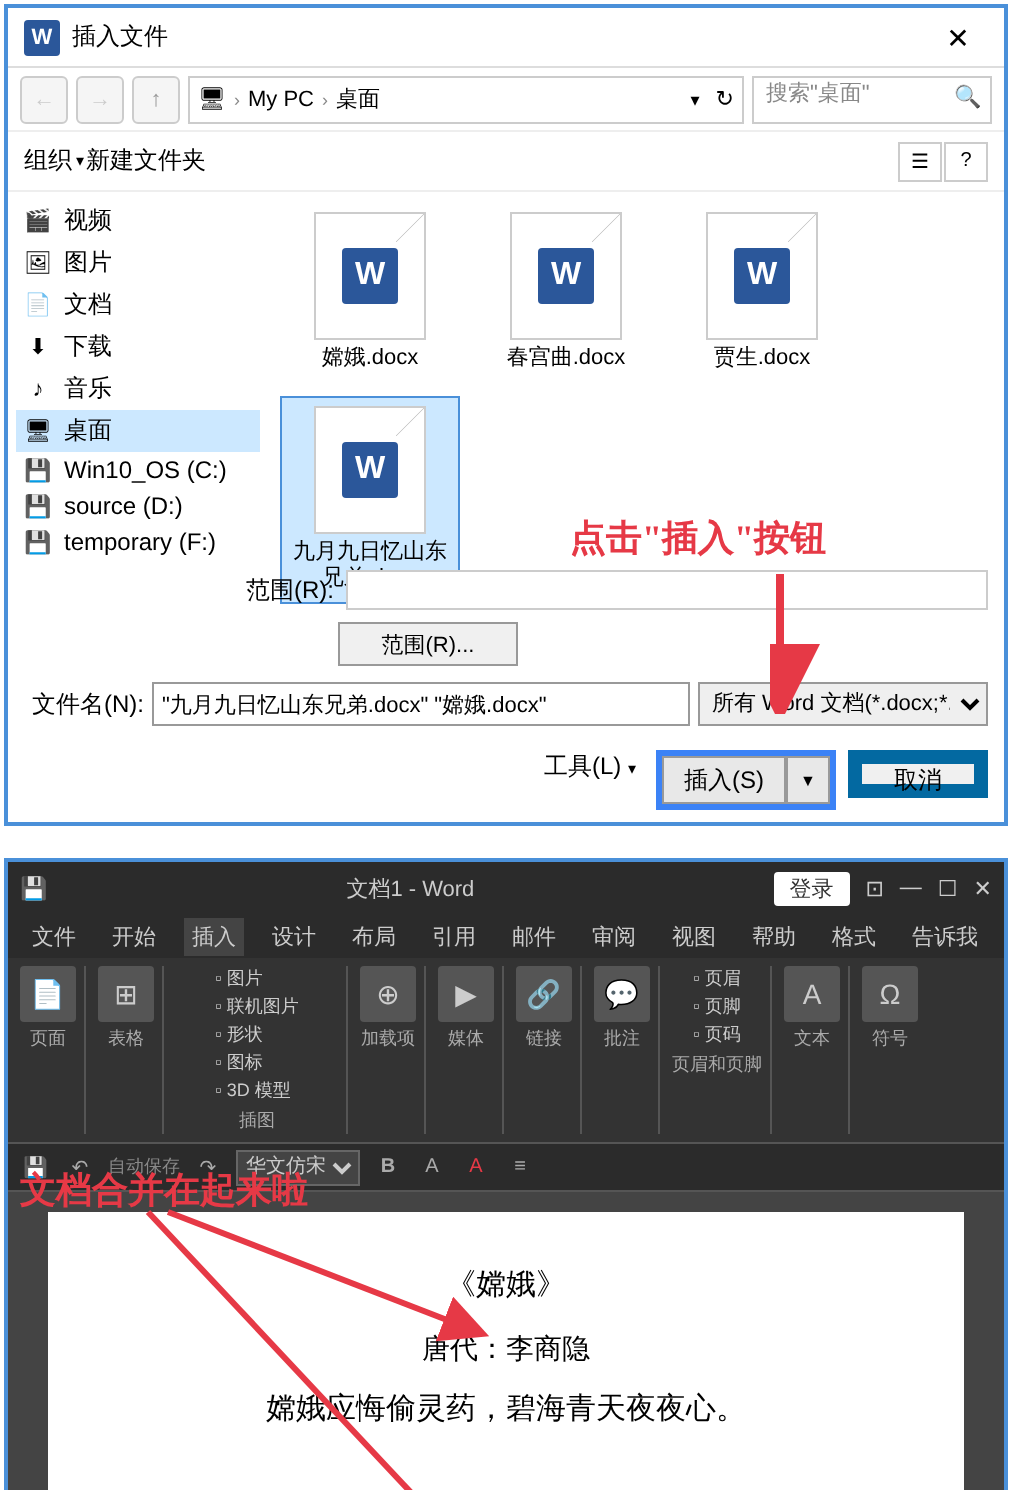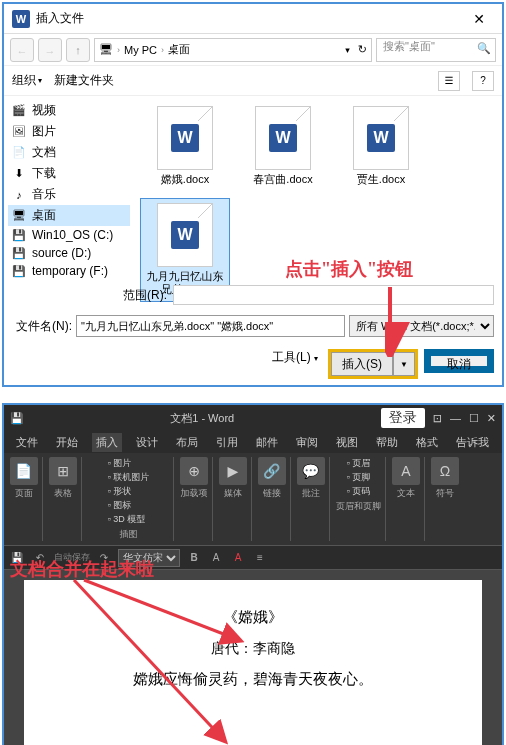--- a/index.html
+++ b/index.html
@@ -13,21 +13,21 @@
     .close-btn { width: 30px; height: 20px; display: flex; align-items: center; justify-content: center; font-size: 14px; cursor: pointer; }
     
     .navbar { display: flex; align-items: center; padding: 4px 6px; gap: 4px; border-bottom: 1px solid #eee; height: 32px; }
     .nav-btn { width: 24px; height: 24px; border: 1px solid #ccc; background: #f5f5f5; border-radius: 3px; display: flex; align-items: center; justify-content: center; font-size: 11px; color: #999; }
     .nav-btn.disabled { color: #ccc; }
     .path-bar { flex: 1; display: flex; align-items: center; border: 1px solid #ccc; height: 24px; padding: 0 4px; gap: 4px; font-size: 11px; }
     .path-sep { color: #888; font-size: 9px; }
     .search-box { width: 120px; height: 24px; border: 1px solid #ccc; padding: 0 20px 0 6px; font-size: 11px; color: #888; position: relative; }
     .search-box::after { content: '🔍'; position: absolute; right: 4px; top: 3px; font-size: 11px; }
     
-    .toolbar2 { display: flex; align-items: center; padding: 4px 8px; gap: 12px; border-bottom: 1px solid #eee; height: 30px; font-size: 12px; }
+    .toolbar2 { display: flex; align-items: center; padding: 4px 8px; gap: 1px; border-bottom: 1px solid #eee; height: 30px; font-size: 12px; }
     .tb-item { display: flex; align-items: center; gap: 2px; }
     .tb-spacer { flex: 1; }
     .view-btn { width: 22px; height: 20px; border: 1px solid #ccc; display: flex; align-items: center; justify-content: center; font-size: 10px; }
     
     .main { display: flex; height: 185px; }
     .sidebar { width: 130px; padding: 4px; font-size: 12px; overflow: hidden; }
     .sb-item { display: flex; align-items: center; padding: 2px 4px; gap: 6px; }
     .sb-item.selected { background: #cce8ff; }
     .sb-icon { width: 14px; height: 14px; display: inline-flex; align-items: center; justify-content: center; font-size: 11px; }
     
@@ -46,32 +46,32 @@
     .range-btn { width: 90px; height: 22px; border: 1px solid #999; background: #f0f0f0; font-size: 11px; }
     
     .filename-row { display: flex; align-items: center; padding: 6px 8px; gap: 4px; font-size: 12px; }
     .fn-label { width: 60px; text-align: right; }
     .fn-input { flex: 1; height: 22px; border: 1px solid #999; padding: 0 4px; font-size: 11px; }
     .fn-select { width: 145px; height: 22px; border: 1px solid #999; font-size: 11px; padding: 0 2px; }
     
     .bottom-row { display: flex; align-items: flex-start; padding: 6px 8px; gap: 6px; font-size: 12px; justify-content: flex-end; }
     .tools-label { margin-right: 4px; }
     .insert-btn { height: 24px; border: 1px solid #999; background: #e8e8e8; padding: 0 10px; font-size: 12px; display: flex; align-items: center; }
-    .insert-wrap { display: flex; border: 3px solid #eab308; }
+    .insert-wrap { display: flex; border: 3px solid #3b82f6; }
     .insert-dd { width: 16px; border-left: 1px solid #999; display: flex; align-items: center; justify-content: center; font-size: 8px; }
     .cancel-btn { height: 24px; border: 7px solid #0369a1; background: #f0f0f0; padding: 0 16px; font-size: 12px; }
     
     .callout1 { position: absolute; top: 255px; left: 285px; color: #e63946; font-size: 18px; font-weight: bold; font-family: SimSun; }
     .arrow1 { position: absolute; top: 285px; left: 385px; }
     
     
     .word-win { border: 2px solid #4a90d9; background: #2b2b2b; width: 502px; margin: 2px; margin-top: 16px; color: #ccc; position: relative; }
     .wtitle { display: flex; align-items: center; height: 26px; padding: 0 6px; font-size: 11px; }
     .wtitle-center { flex: 1; text-align: center; }
-    .login-btn { background: #fff; color: #333; padding: 1px 8px; font-size: 14px; border-radius: 2px; }
+    .login-btn { background: #fff; color: #333; padding: 1px 8px; font-size: 11px; border-radius: 2px; }
     .win-btns { display: flex; gap: 8px; margin-left: 8px; font-size: 11px; }
     
     .ribbon-tabs { display: flex; gap: 10px; padding: 2px 8px; font-size: 11px; align-items: center; height: 22px; }
     .rtab { padding: 2px 4px; }
     .rtab.active { background: #444; }
     
     .ribbon { display: flex; background: #333; padding: 4px 2px; gap: 2px; font-size: 9px; border-bottom: 1px solid #555; }
     .rgroup { display: flex; flex-direction: column; align-items: center; padding: 0 4px; border-right: 1px solid #555; }
     .rgroup:last-child { border-right: none; }
     .rg-big { width: 28px; height: 28px; background: #555; border-radius: 2px; display: flex; align-items: center; justify-content: center; font-size: 14px; }
@@ -196,20 +196,23 @@
               <div class="doc-w">W</div>
             </div>
             <span class="file-name">九月九日忆山东兄弟.docx</span>
           </div>
         </div>
   </div>
 
   <div class="range-row">
     <span class="range-label">范围(R):</span>
     <input class="range-input" style="">
+  </div>
+  <div class="range-btn-row">
+    <button class="range-btn">范围(R)...</button>
   </div>
 
   <div class="filename-row">
     <span class="fn-label">文件名(N):</span>
     <input class="fn-input" value="&quot;九月九日忆山东兄弟.docx&quot; &quot;嫦娥.docx&quot;" style="">
     <select class="fn-select"><option>所有 Word 文档(*.docx;*.doc)</option></select>
   </div>
 
   <div class="bottom-row">
     <span class="tools-label"><span>工具(L)</span> <span style="font-size:8px">▾</span></span>

